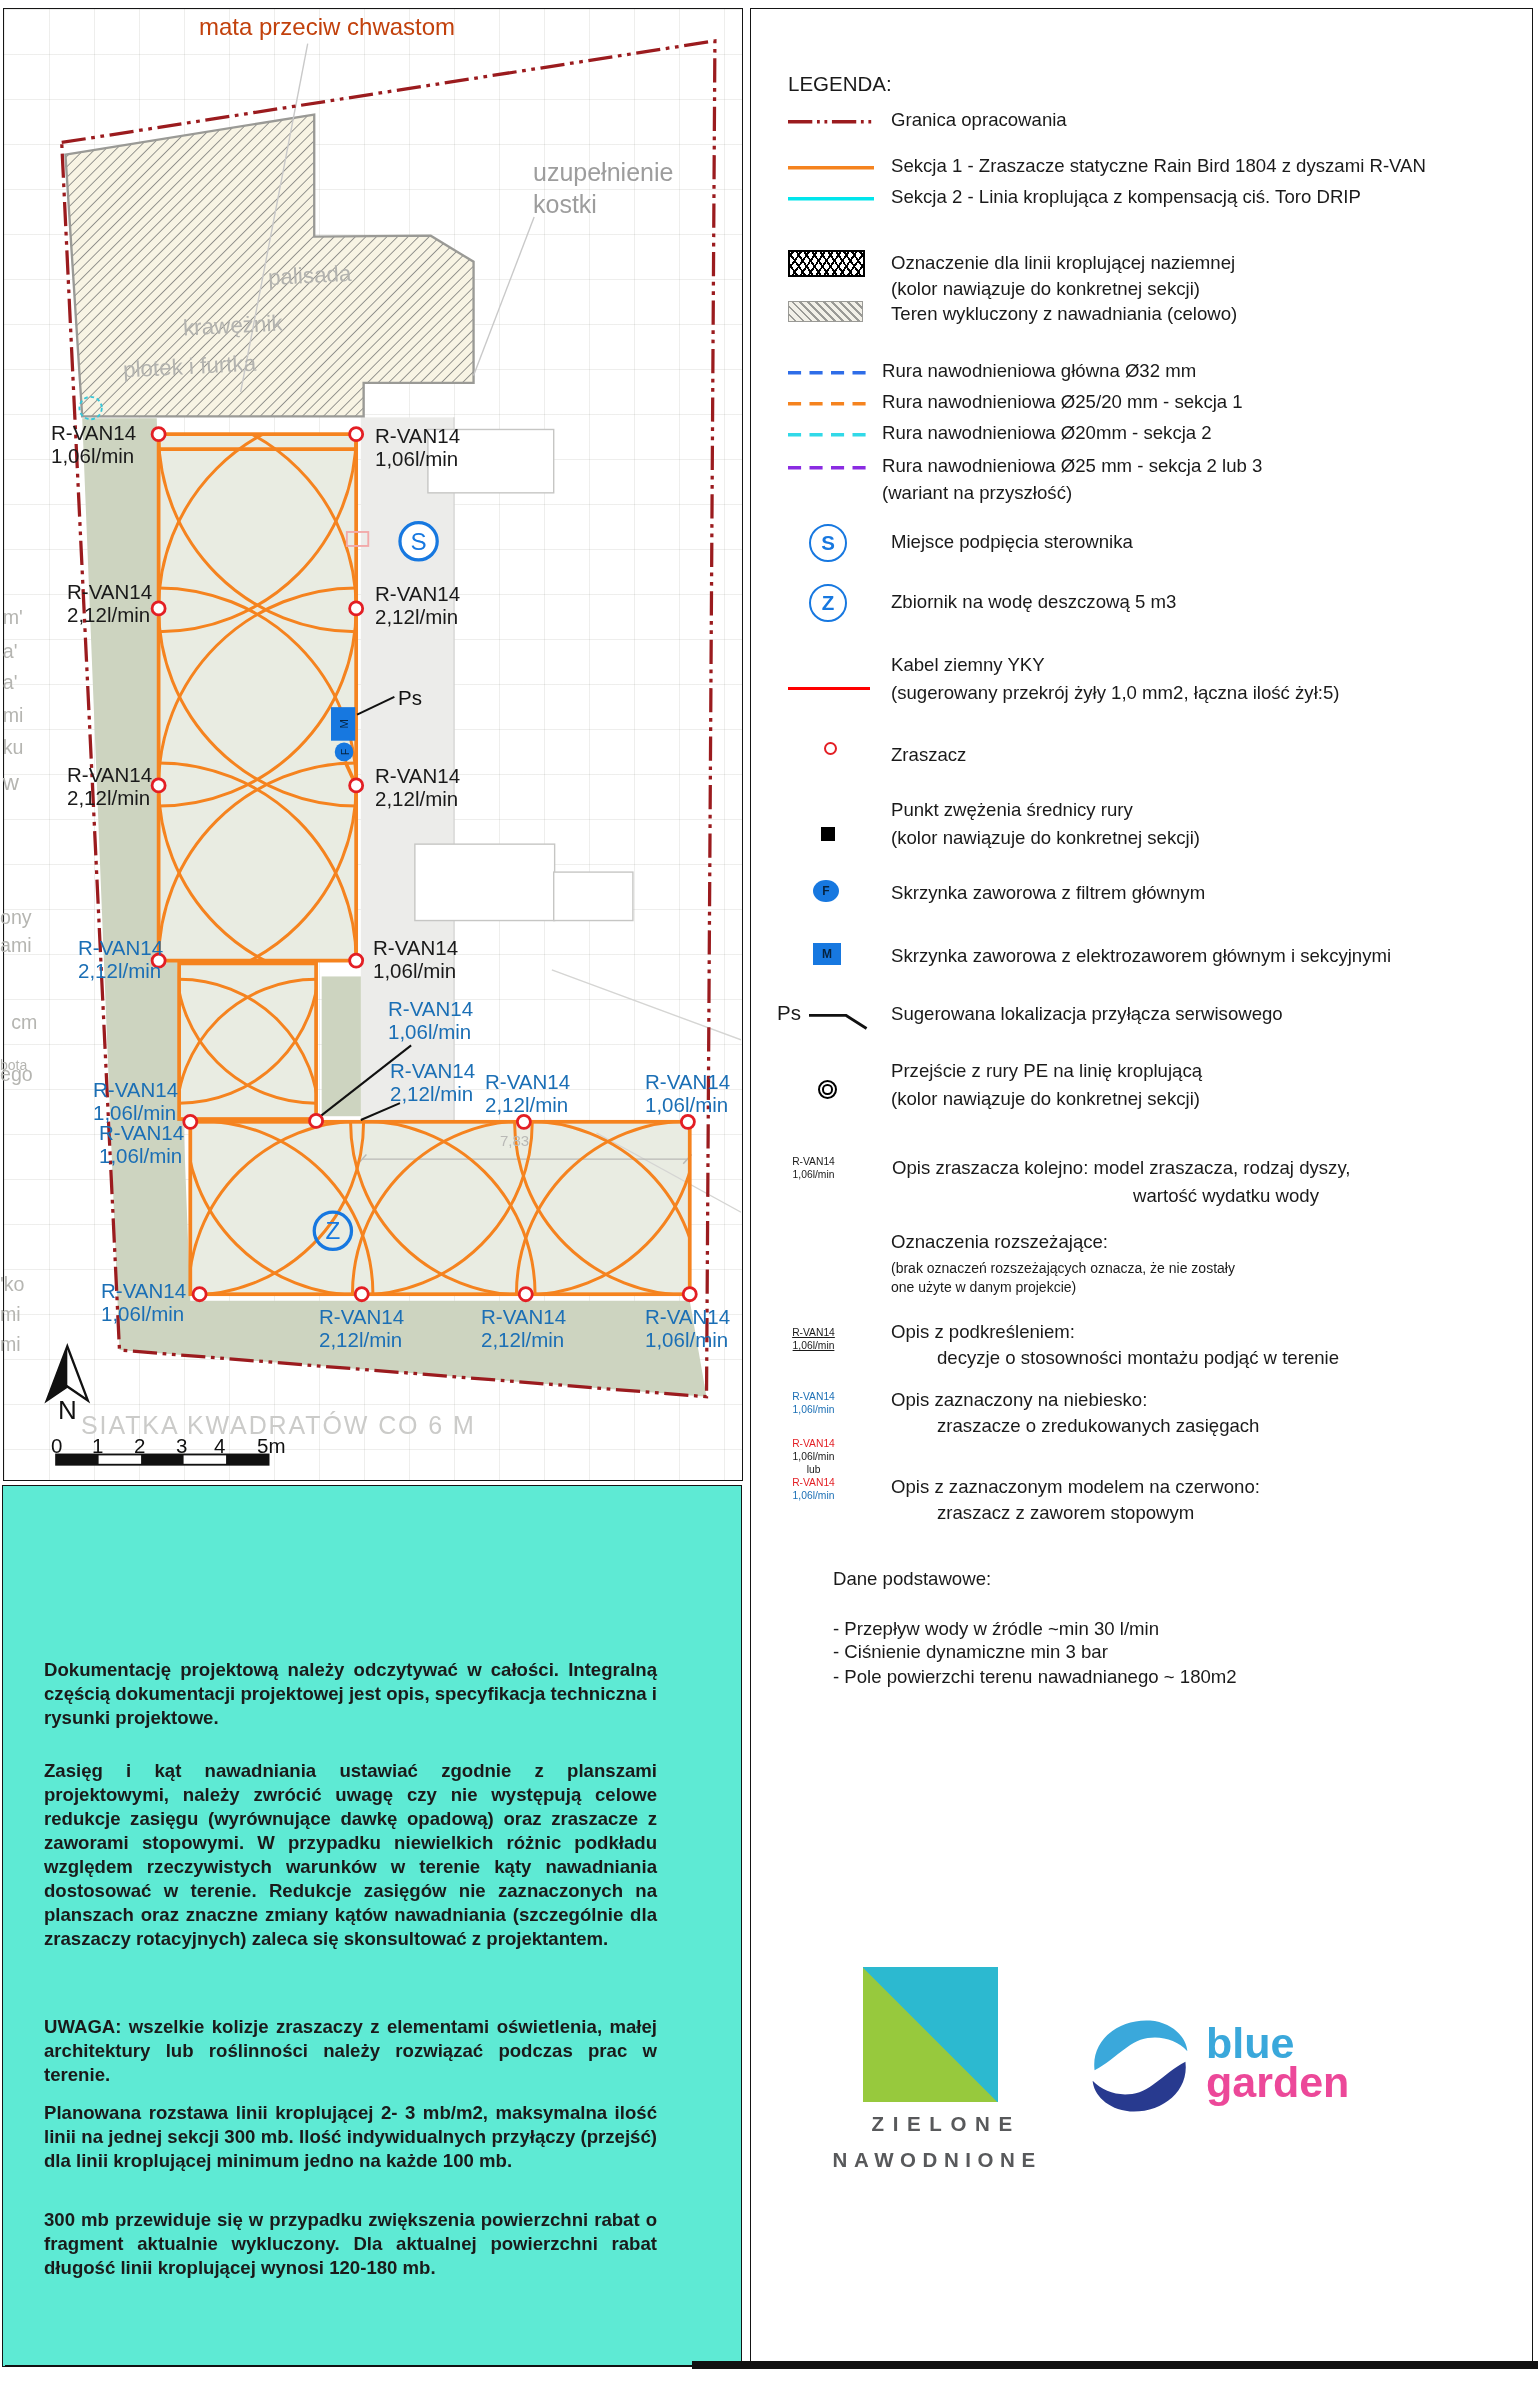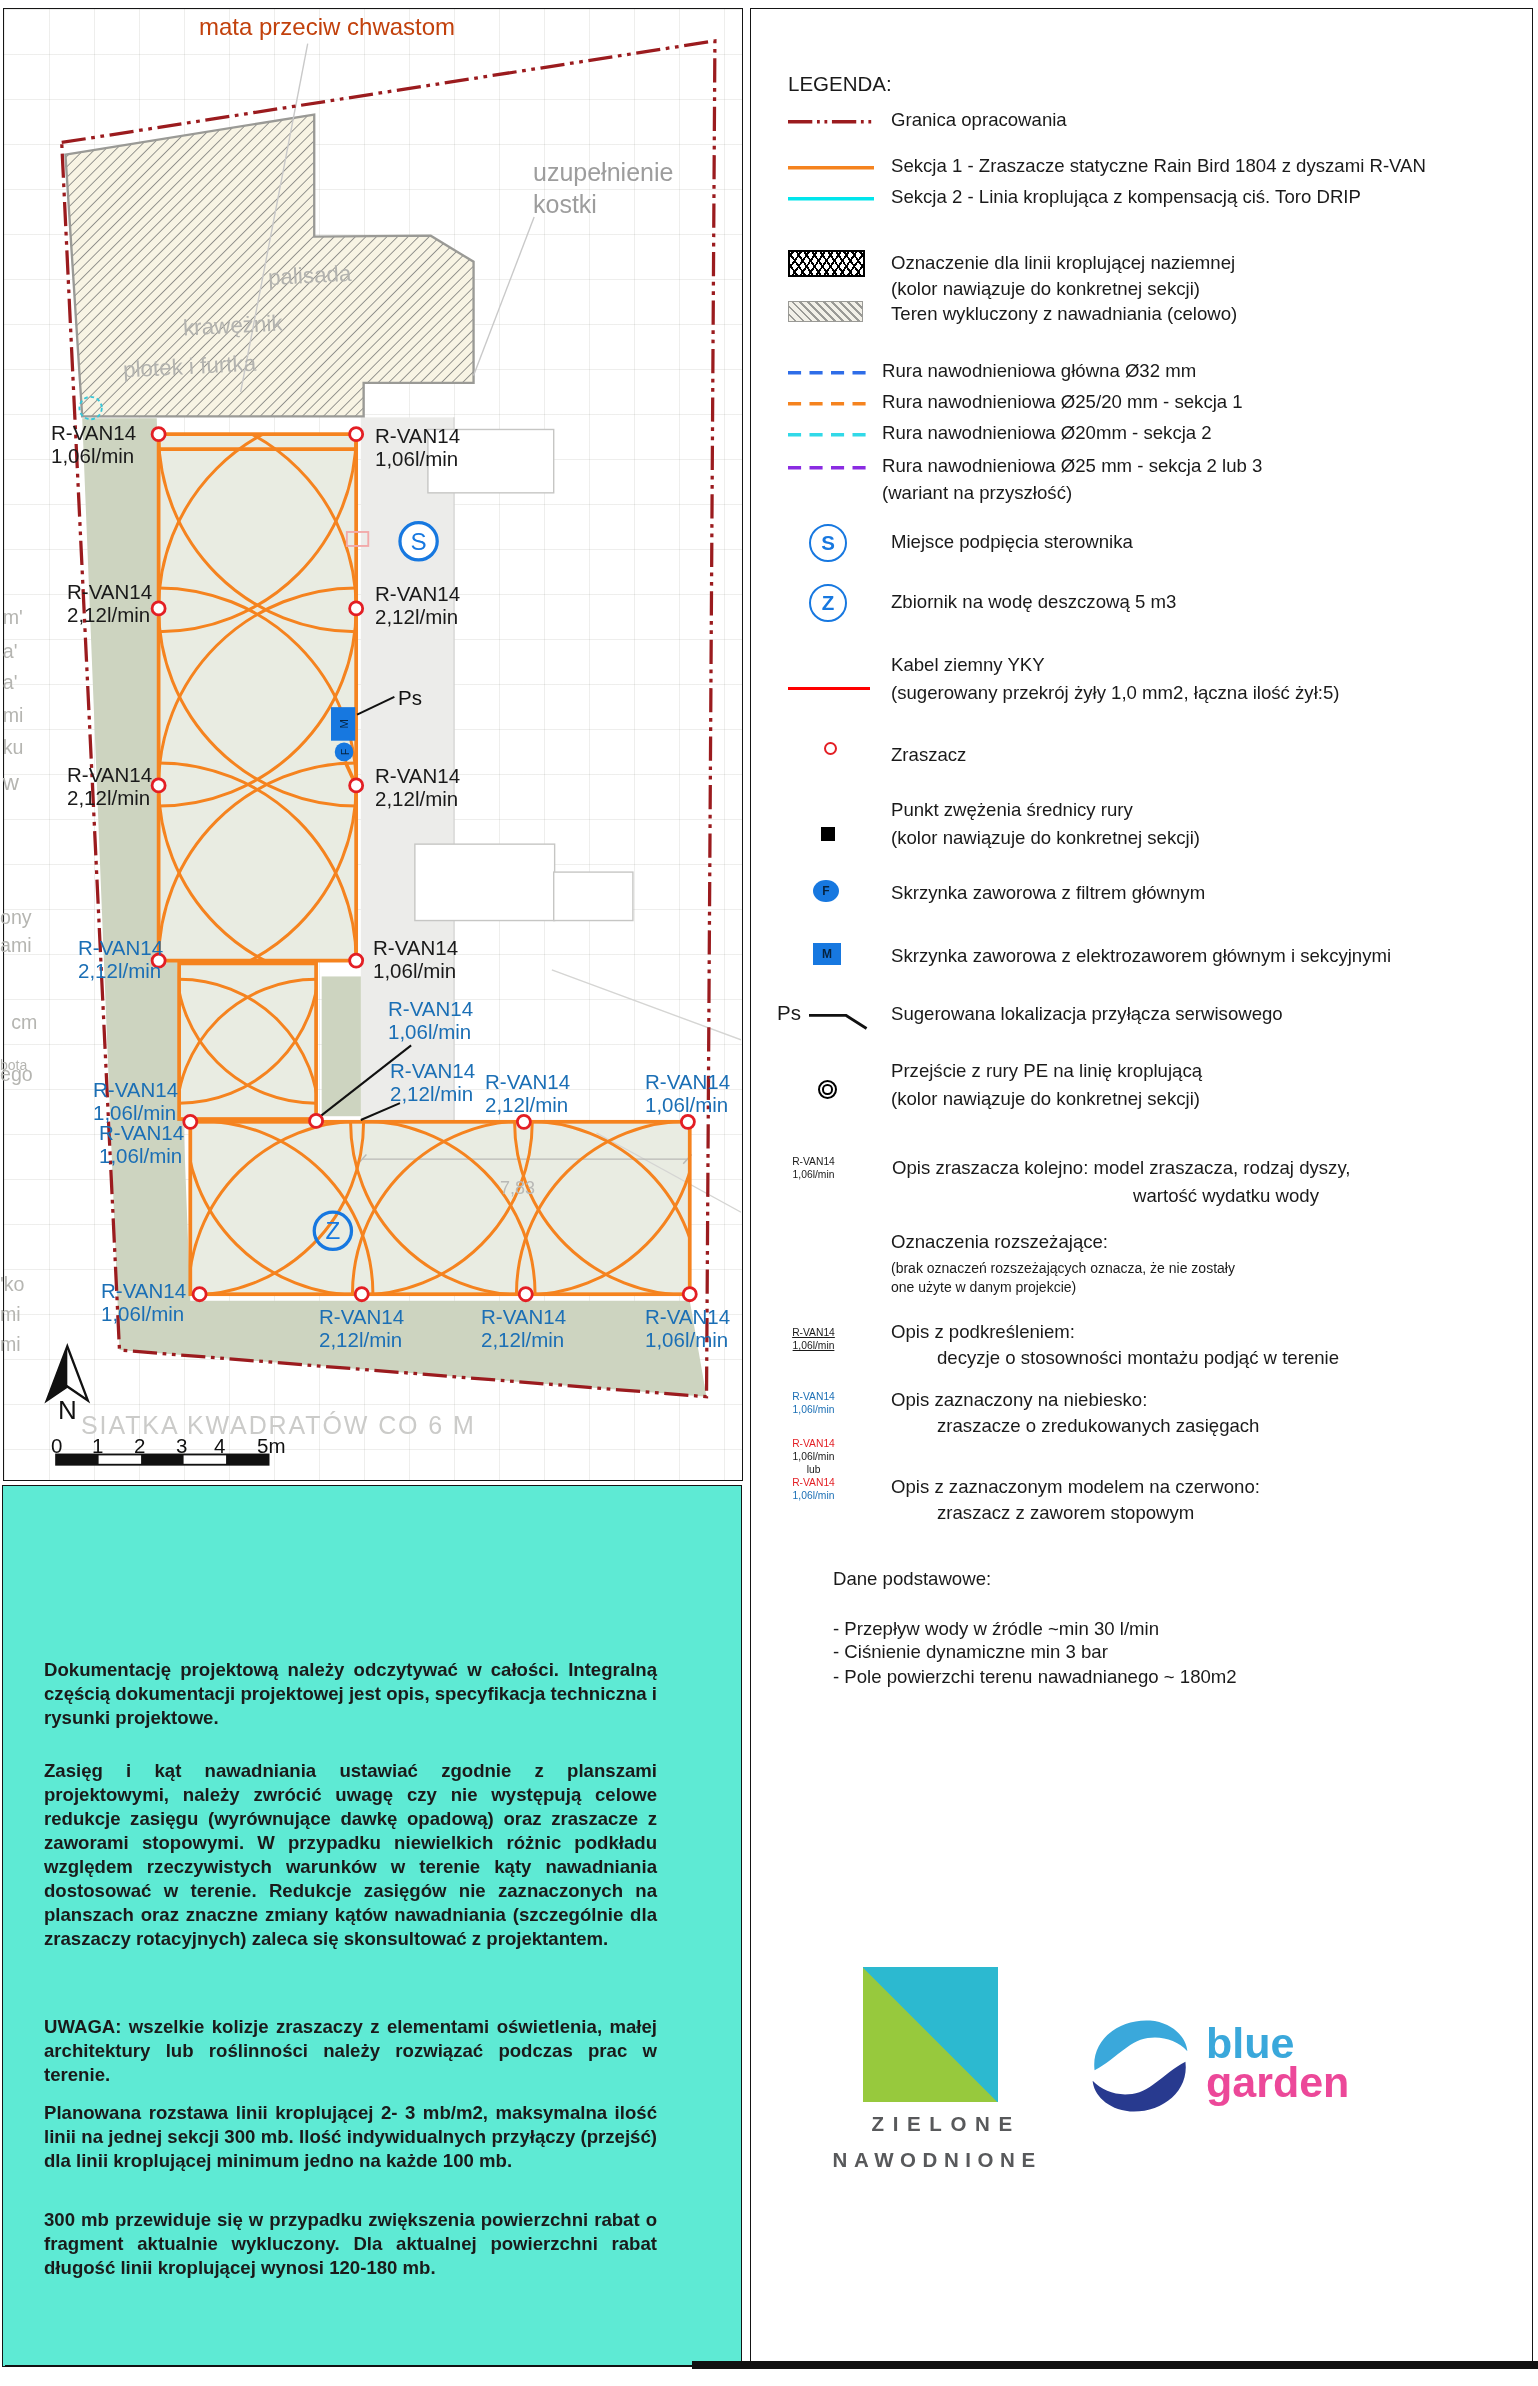--- a/index.html
+++ b/index.html
@@ -185,21 +185,21 @@
     </g>
   </svg>
 
   <div id="plan-text-layer" class="abs" style="left:0;top:0;width:746px;height:1482px;">
       <div class="plan-text" style="left: 199px; top: 13px; color: #c2410c; font-size: 24px;">mata przeciw chwastom</div>
       <div class="plan-text" style="left: 533px; top: 158px; color: rgb(157, 157, 157); font-size: 25px;">uzupełnienie</div>
       <div class="plan-text" style="left: 533px; top: 190px; color: rgb(157, 157, 157); font-size: 25px;">kostki</div>
       <div class="plan-text" style="left: 268px; top: 263px; color: rgb(179, 179, 175); font-size: 22.4px; transform: rotate(-3deg);">palisada</div>
       <div class="plan-text" style="left: 183px; top: 313px; color: rgb(179, 179, 175); font-size: 22.4px; transform: rotate(-3deg);">krawężnik</div>
       <div class="plan-text" style="left: 123px; top: 354px; color: rgb(179, 179, 175); font-size: 22.4px; transform: rotate(-3deg);">płotek i furtka</div>
-      <div class="plan-text" style="left: 500px; top: 1132px; color: rgb(185, 185, 182); font-size: 18px; margin-top: 46px;">7,83</div>
+      <div class="plan-text" style="left: 500px; top: 1132px; color: rgb(185, 185, 182); font-size: 15px;">7,83</div>
       <div class="plan-text" style="left: 81px; top: 1411px; color: rgb(203, 203, 201); font-size: 25px; letter-spacing: 1.9px;">SIATKA KWADRATÓW CO 6 M</div>
       <div class="plan-text" style="left: 58px; top: 1395px; color: rgb(17, 17, 17); font-size: 26px;">N</div>
       <div class="plan-text" style="left: 398px; top: 686px; color: rgb(17, 17, 17); font-size: 20.5px;">Ps</div>
       <div class="plan-text" style="left: 51px; top: 1434px; color: rgb(17, 17, 17); font-size: 20.5px;">0</div>
       <div class="plan-text" style="left: 92px; top: 1434px; color: rgb(17, 17, 17); font-size: 20.5px;">1</div>
       <div class="plan-text" style="left: 134px; top: 1434px; color: rgb(17, 17, 17); font-size: 20.5px;">2</div>
       <div class="plan-text" style="left: 176px; top: 1434px; color: rgb(17, 17, 17); font-size: 20.5px;">3</div>
       <div class="plan-text" style="left: 214px; top: 1434px; color: rgb(17, 17, 17); font-size: 20.5px;">4</div>
       <div class="plan-text" style="left: 257px; top: 1434px; color: rgb(17, 17, 17); font-size: 20.5px;">5m</div>
       <div class="plan-text" style="left: 2.8px; top: 606px; color: rgb(181, 181, 177); font-size: 19.6px;">m'</div>

